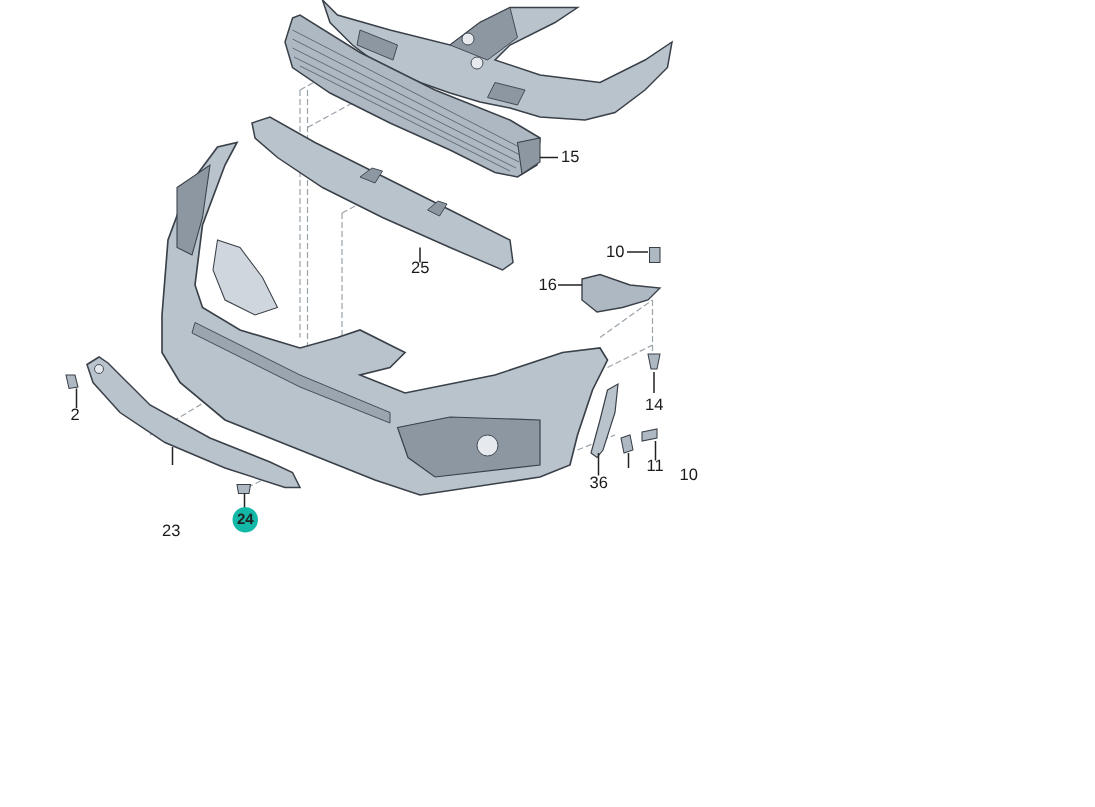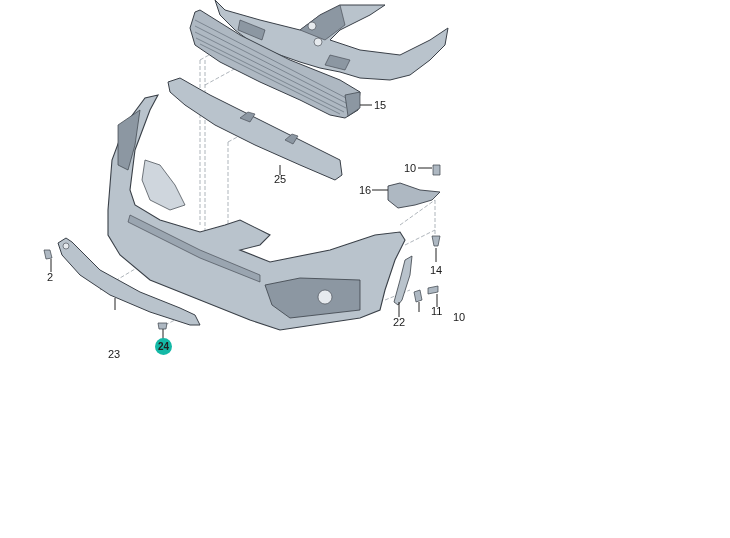--- a/index.html
+++ b/index.html
@@ -107,15 +107,15 @@
 </svg>
 
 <div class="lbl" style="left:374px;top:100px;">15</div>
 <div class="lbl" style="left:274px;top:174px;">25</div>
 <div class="lbl" style="left:404px;top:163px;">10</div>
 <div class="lbl" style="left:359px;top:185px;">16</div>
 <div class="lbl" style="left:430px;top:265px;">14</div>
 <div class="lbl" style="left:47px;top:272px;">2</div>
 <div class="lbl" style="left:108px;top:310px;margin-top:39px;">23</div>
 <div class="hl" style="left:155px;top:338px;">24</div>
-<div class="lbl" style="left:393px;top:317px;">22</div>
+<div class="lbl" style="left:393px;top:317px;">36</div>
 <div class="lbl" style="left:413px;top:312px;margin-left:40px;">10</div>
 <div class="lbl" style="left:431px;top:306px;">11</div>
 
 </body></html>

